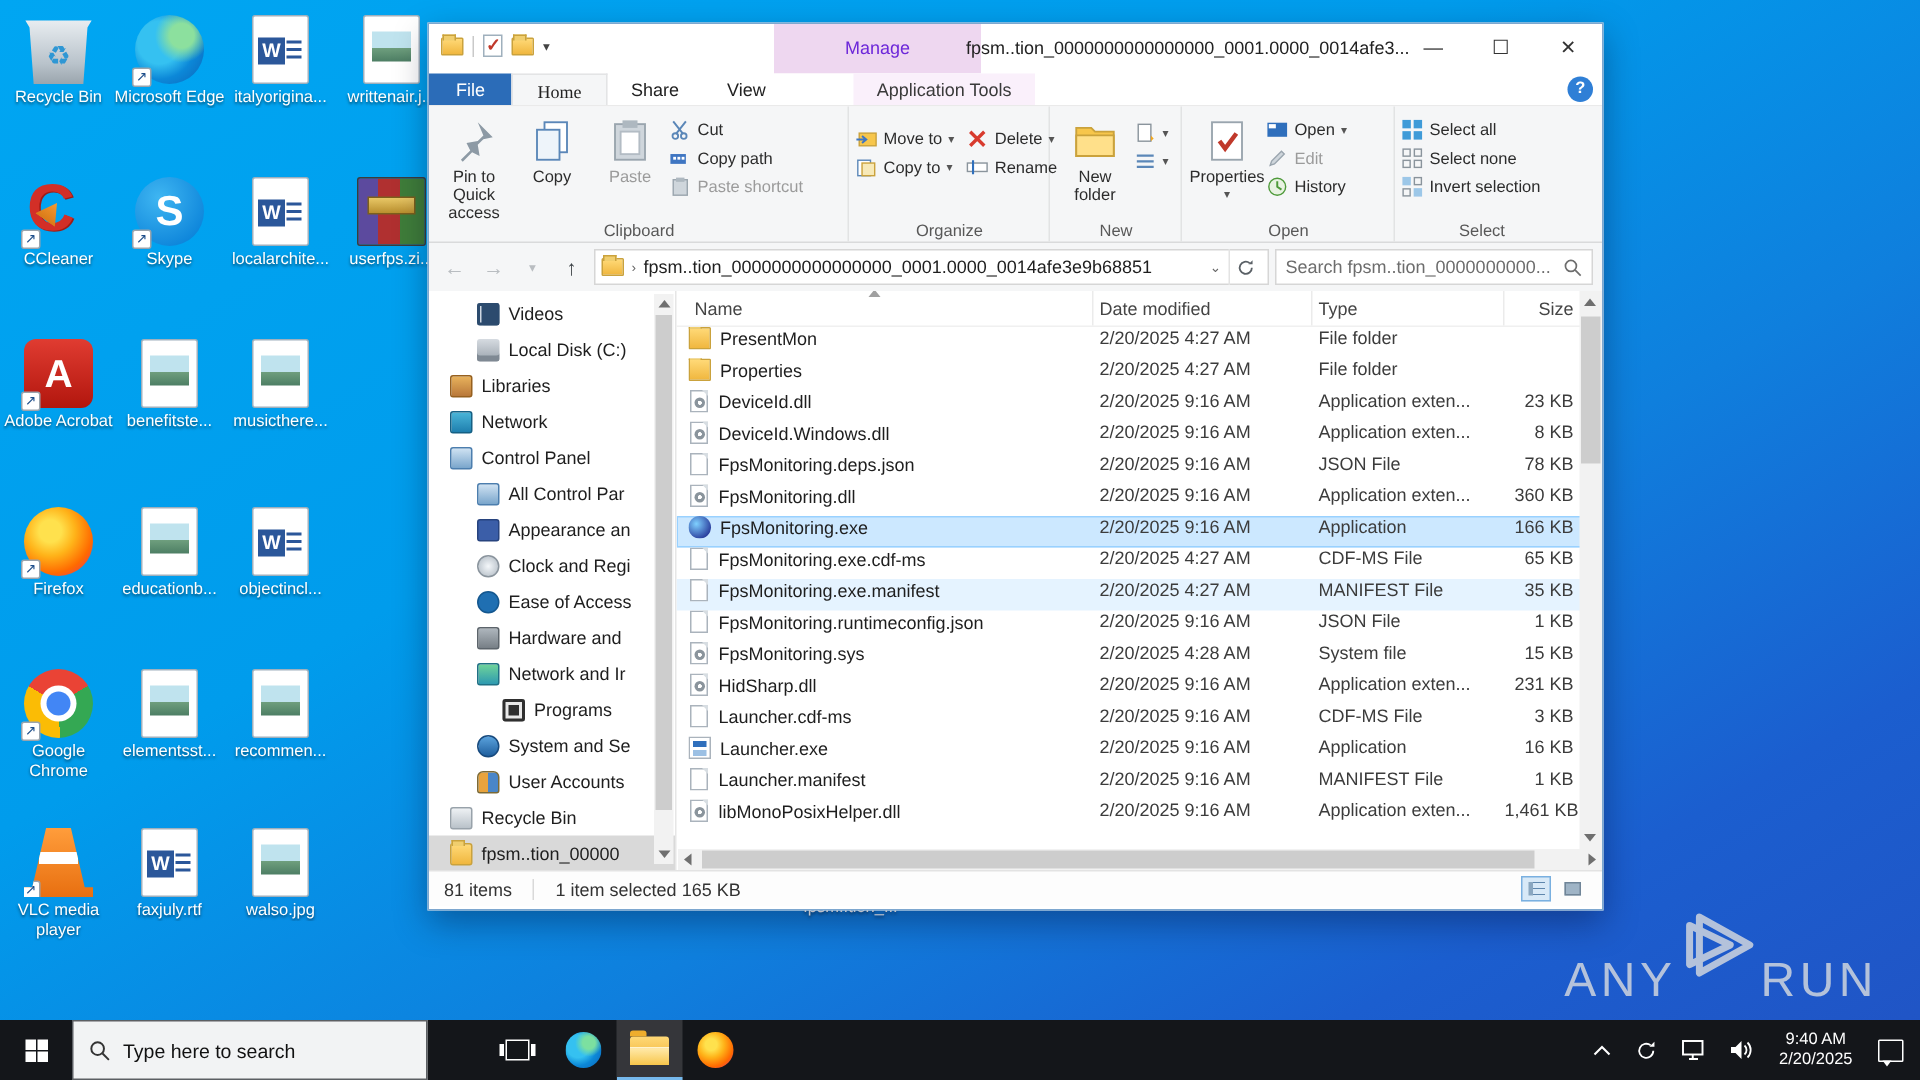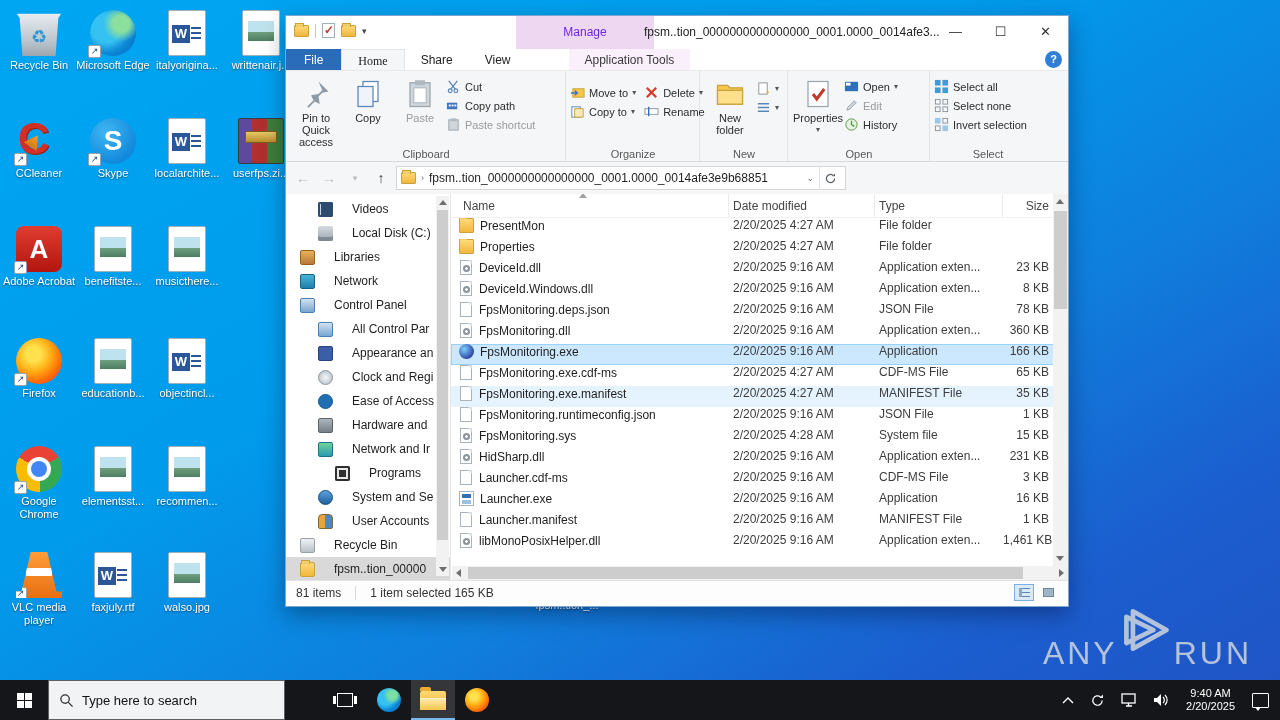--- a/index.html
+++ b/index.html
@@ -84,21 +84,21 @@
   #addrbox { flex:0 0 450px; height:24px; background:#fff; border:1px solid #d6d6d6; display:flex; align-items:center; padding:0 4px; gap:5px; }
   #addrbox .crumb-text { white-space:nowrap; overflow:hidden; flex:1; }
   #addrbox .chev { color:#666; font-size:9px; }
   #addr-refresh { width:22px; height:24px; border-left:1px solid #e3e3e3; display:flex; align-items:center; justify-content:center; }
   #searchbox { flex:1; height:24px; background:#fff; border:1px solid #d6d6d6; display:flex; align-items:center; padding:0 6px; color:#6d6d6d; }
   #searchbox .ph { flex:1; white-space:nowrap; overflow:hidden; }
 
   
   #content { position:relative; height:386px; display:flex; }
   #sidebar { position:relative; width:165px; border-right:1px solid #e6e6e6; overflow:hidden; padding-top:3px; }
-  .snav { display:flex; align-items:center; gap:19px; height:24px; white-space:nowrap; cursor:pointer; }
+  .snav { display:flex; align-items:center; gap:6px; height:24px; white-space:nowrap; cursor:pointer; }
   .snav.sel { background:#d9d9d9; }
   .si { width:15px; height:15px; border-radius:2px; flex:none; }
   .si-videos { background:#2c4b6e; box-shadow:inset 0 0 0 2px #2c4b6e, inset 3px 0 0 #cfd8e2; }
   .si-disk { background:linear-gradient(#d6dbe1,#9aa3ac); border-radius:2px; box-shadow:inset 0 -4px 0 #7f8993; }
   .si-libraries { background:linear-gradient(#e8b25c,#b9783a); border:1px solid #96601f; }
   .si-network { background:linear-gradient(#49b5d8,#1f7fae); border:1px solid #156084; }
   .si-cpanel { background:linear-gradient(#cfe2f2,#7aa6cc); border:1px solid #4c7eae; }
   .si-appearance { background:#3b5ea8; border:1px solid #27437e; }
   .si-clock { background:radial-gradient(#f4f7fa,#aeb8c1); border-radius:50%; border:1px solid #8a949d; }
   .si-ease { background:#1f6fb2; border-radius:50%; border:1px solid #14578f; }
@@ -513,20 +513,27 @@
         <span class="chev">›</span>
         <span class="crumb-text">fpsm..tion_0000000000000000_0001.0000_0014afe3e9b68851</span>
         <span class="chev">⌄</span>
         <span id="addr-refresh">
           <svg width="13" height="13" viewBox="0 0 16 16">
               <path d="M13 8a5 5 0 1 1-1.8-3.8" stroke="#5a6066" stroke-width="1.5" fill="none"></path>
               <path d="M13.6 1.8v3.4h-3.4z" fill="#5a6066"></path>
             </svg>
         </span>
       </div>
+      <div id="searchbox">
+        <span class="ph">Search fpsm..tion_0000000000...</span>
+        <svg width="13" height="13" viewBox="0 0 16 16">
+            <circle cx="6.5" cy="6.5" r="4.5" fill="none" stroke="#6d6d6d" stroke-width="1.4"></circle>
+            <path d="M10 10l4.5 4.5" stroke="#6d6d6d" stroke-width="1.4"></path>
+          </svg>
+      </div>
     </div>
 
     <div id="content">
       <div id="sidebar">
         <div id="side-items">
             <div class="snav" style="padding-left: 32px;">
               <span class="si si-videos"></span>
               <span>Videos</span>
             </div>
             <div class="snav" style="padding-left: 32px;">

